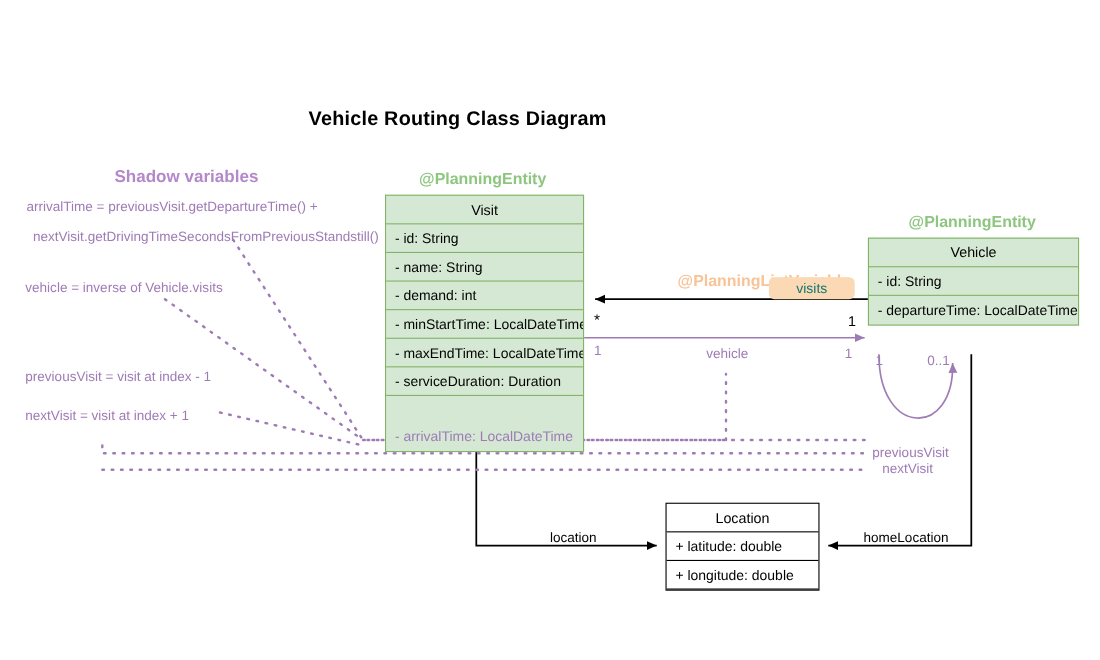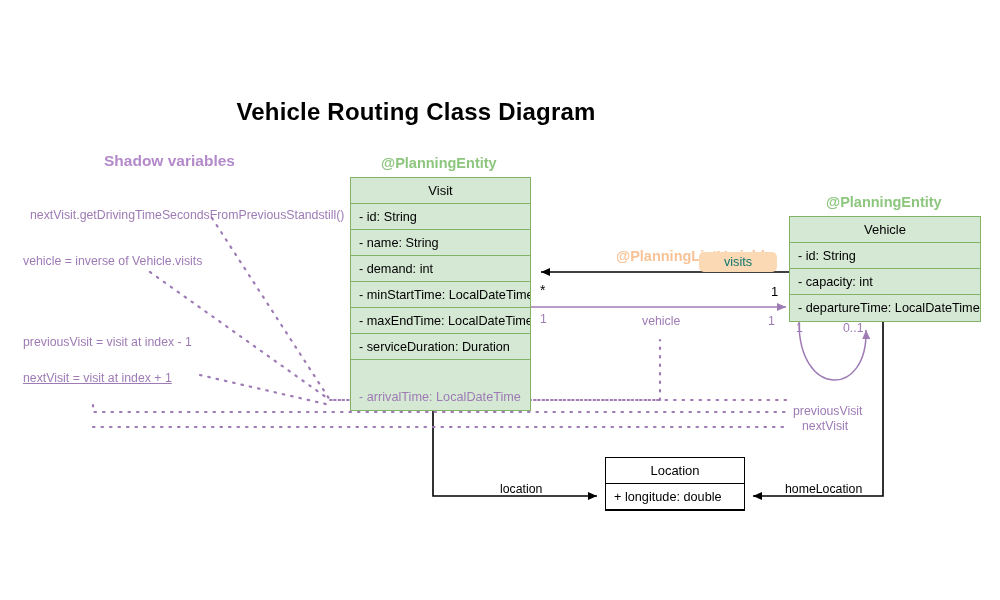--- a/index.html
+++ b/index.html
@@ -29,21 +29,21 @@
     pointer-events: none;
   }
 
   
   .diagram-title {
     position: absolute;
     left: 0;
     top: 98px;
     width: 832px;
     text-align: center;
-    font-size: 24px;
+    font-size: 18px;
     font-weight: bold;
     color: #000000;
     letter-spacing: 0.2px;
   }
 
   
   .stereotype {
     position: absolute;
     font-size: 14.5px;
     font-weight: bold;
@@ -182,49 +182,50 @@
 
       <path d="M200,375 L330,405"></path>
       <path d="M660,400 L660,340"></path>
     </g>
   </svg>
 
   <div class="diagram-title">Vehicle Routing Class Diagram</div>
 
   <div class="panel-title" style="left:104px; top:152px;">Shadow variables</div>
 
+  <div class="shadow-note" style="left:24px; top:181px;">arrivalTime = previousVisit.getDepartureTime() +</div>
   <div class="shadow-note" style="left:30px; top:208px;">nextVisit.getDrivingTimeSecondsFromPreviousStandstill()</div>
   <div class="shadow-note" style="left:23px; top:254px;">vehicle = inverse of Vehicle.visits</div>
   <div class="shadow-note" style="left:23px; top:335px;">previousVisit = visit at index - 1</div>
-  <div class="shadow-note" style="left:23px; top:371px;text-decoration:underline;">nextVisit = visit at index + 1</div>
+  <div class="shadow-note" style="left:23px; top:371px;">nextVisit = visit at index + 1</div>
 
   <div class="stereotype green" style="left:381px; top:155px;">@PlanningEntity</div>
 
   <div class="uml-class" style="left:350px; top:177px; width:181px;">
     <div class="uml-row header">Visit</div>
     <div class="uml-row">- id: String</div>
     <div class="uml-row">- name: String</div>
     <div class="uml-row">- demand: int</div>
     <div class="uml-row">- minStartTime: LocalDateTime</div>
     <div class="uml-row">- maxEndTime: LocalDateTime</div>
     <div class="uml-row">- serviceDuration: Duration</div>
     <div class="uml-row shadow last">- arrivalTime: LocalDateTime</div>
   </div>
 
   <div class="stereotype green" style="left:826px; top:194px;">@PlanningEntity</div>
 
   <div class="uml-class" style="left:789px; top:216px; width:192px;">
     <div class="uml-row header">Vehicle</div>
     <div class="uml-row">- id: String</div>
-    <div class="uml-row">- capacity: int</div>
     <div class="uml-row last">- departureTime: LocalDateTime</div>
   </div>
 
   <div class="uml-class plain" style="left:605px; top:457px; width:140px;">
     <div class="uml-row header">Location</div>
+    <div class="uml-row">+ latitude: double</div>
     <div class="uml-row last">+ longitude: double</div>
   </div>
 
   <div class="stereotype orange" style="left:616px; top:229px;margin-top:19px;">@PlanningListVariable</div>
 
   <div class="badge-visits" style="left:699px; top:252px; width:78px;">visits</div>
 
   <div class="edge-label star" style="left:540px; top:282px;">*</div>
   <div class="edge-label bold-mult" style="left:771px; top:284px;">1</div>
 

